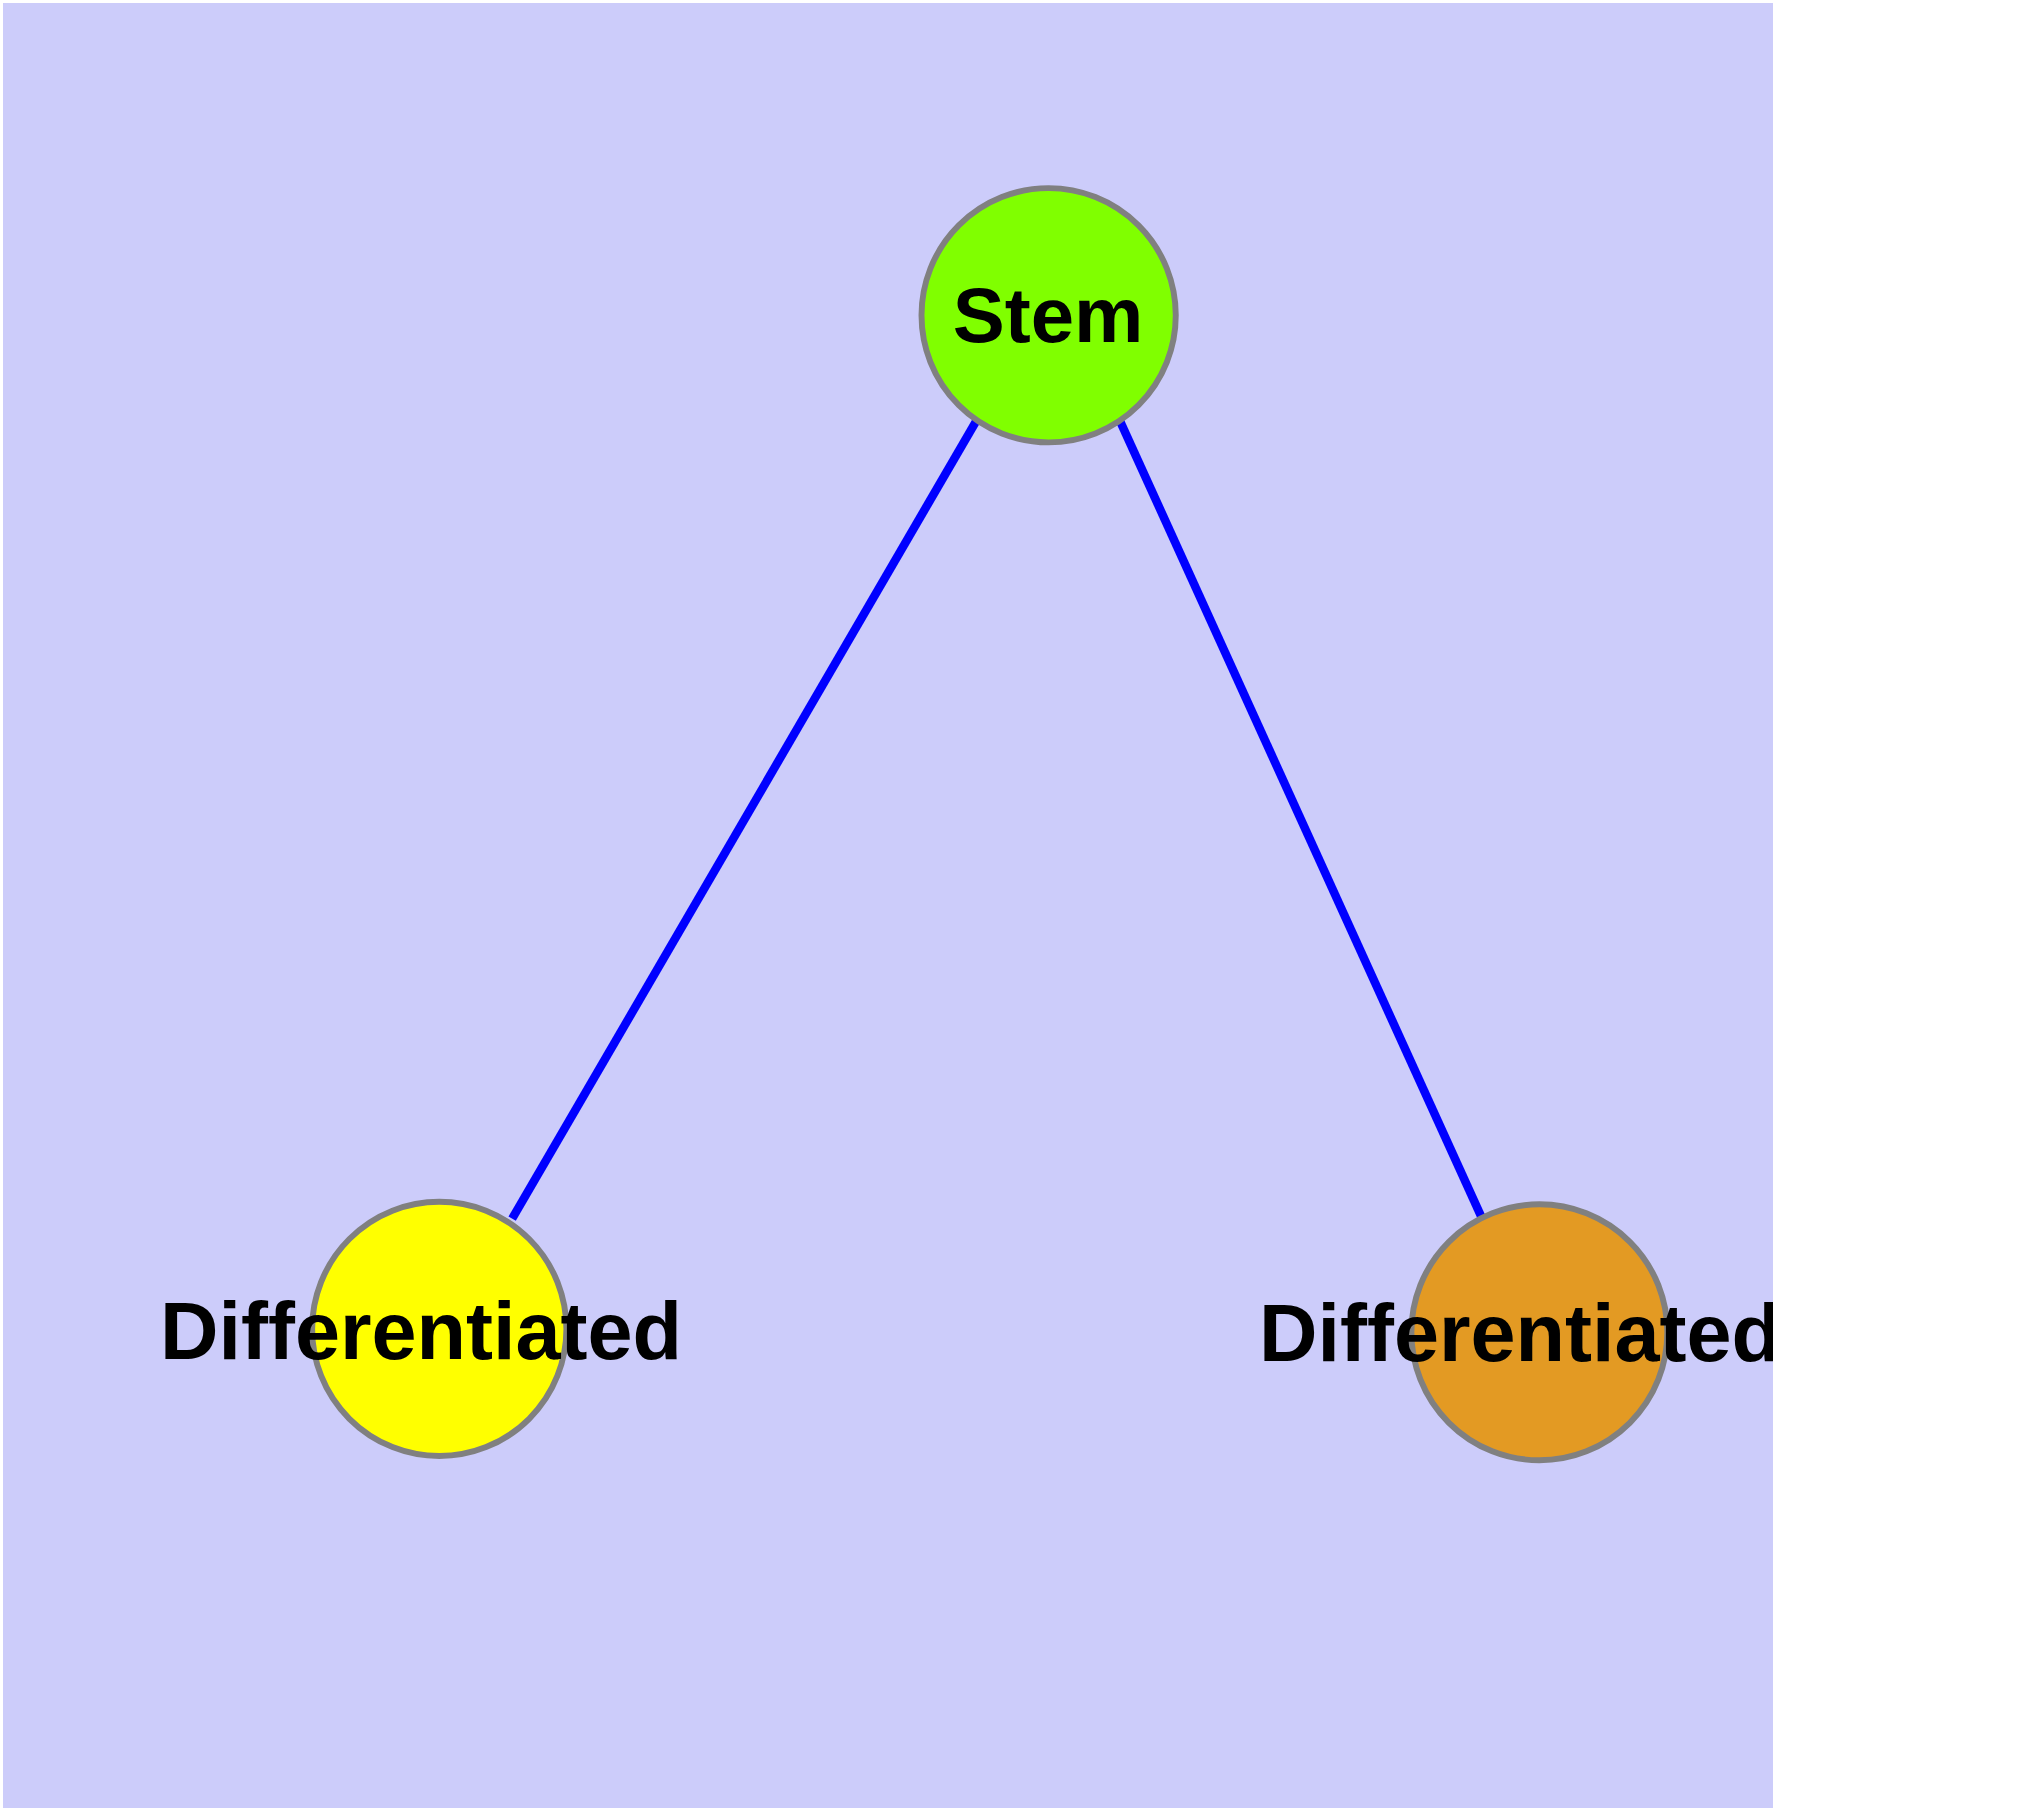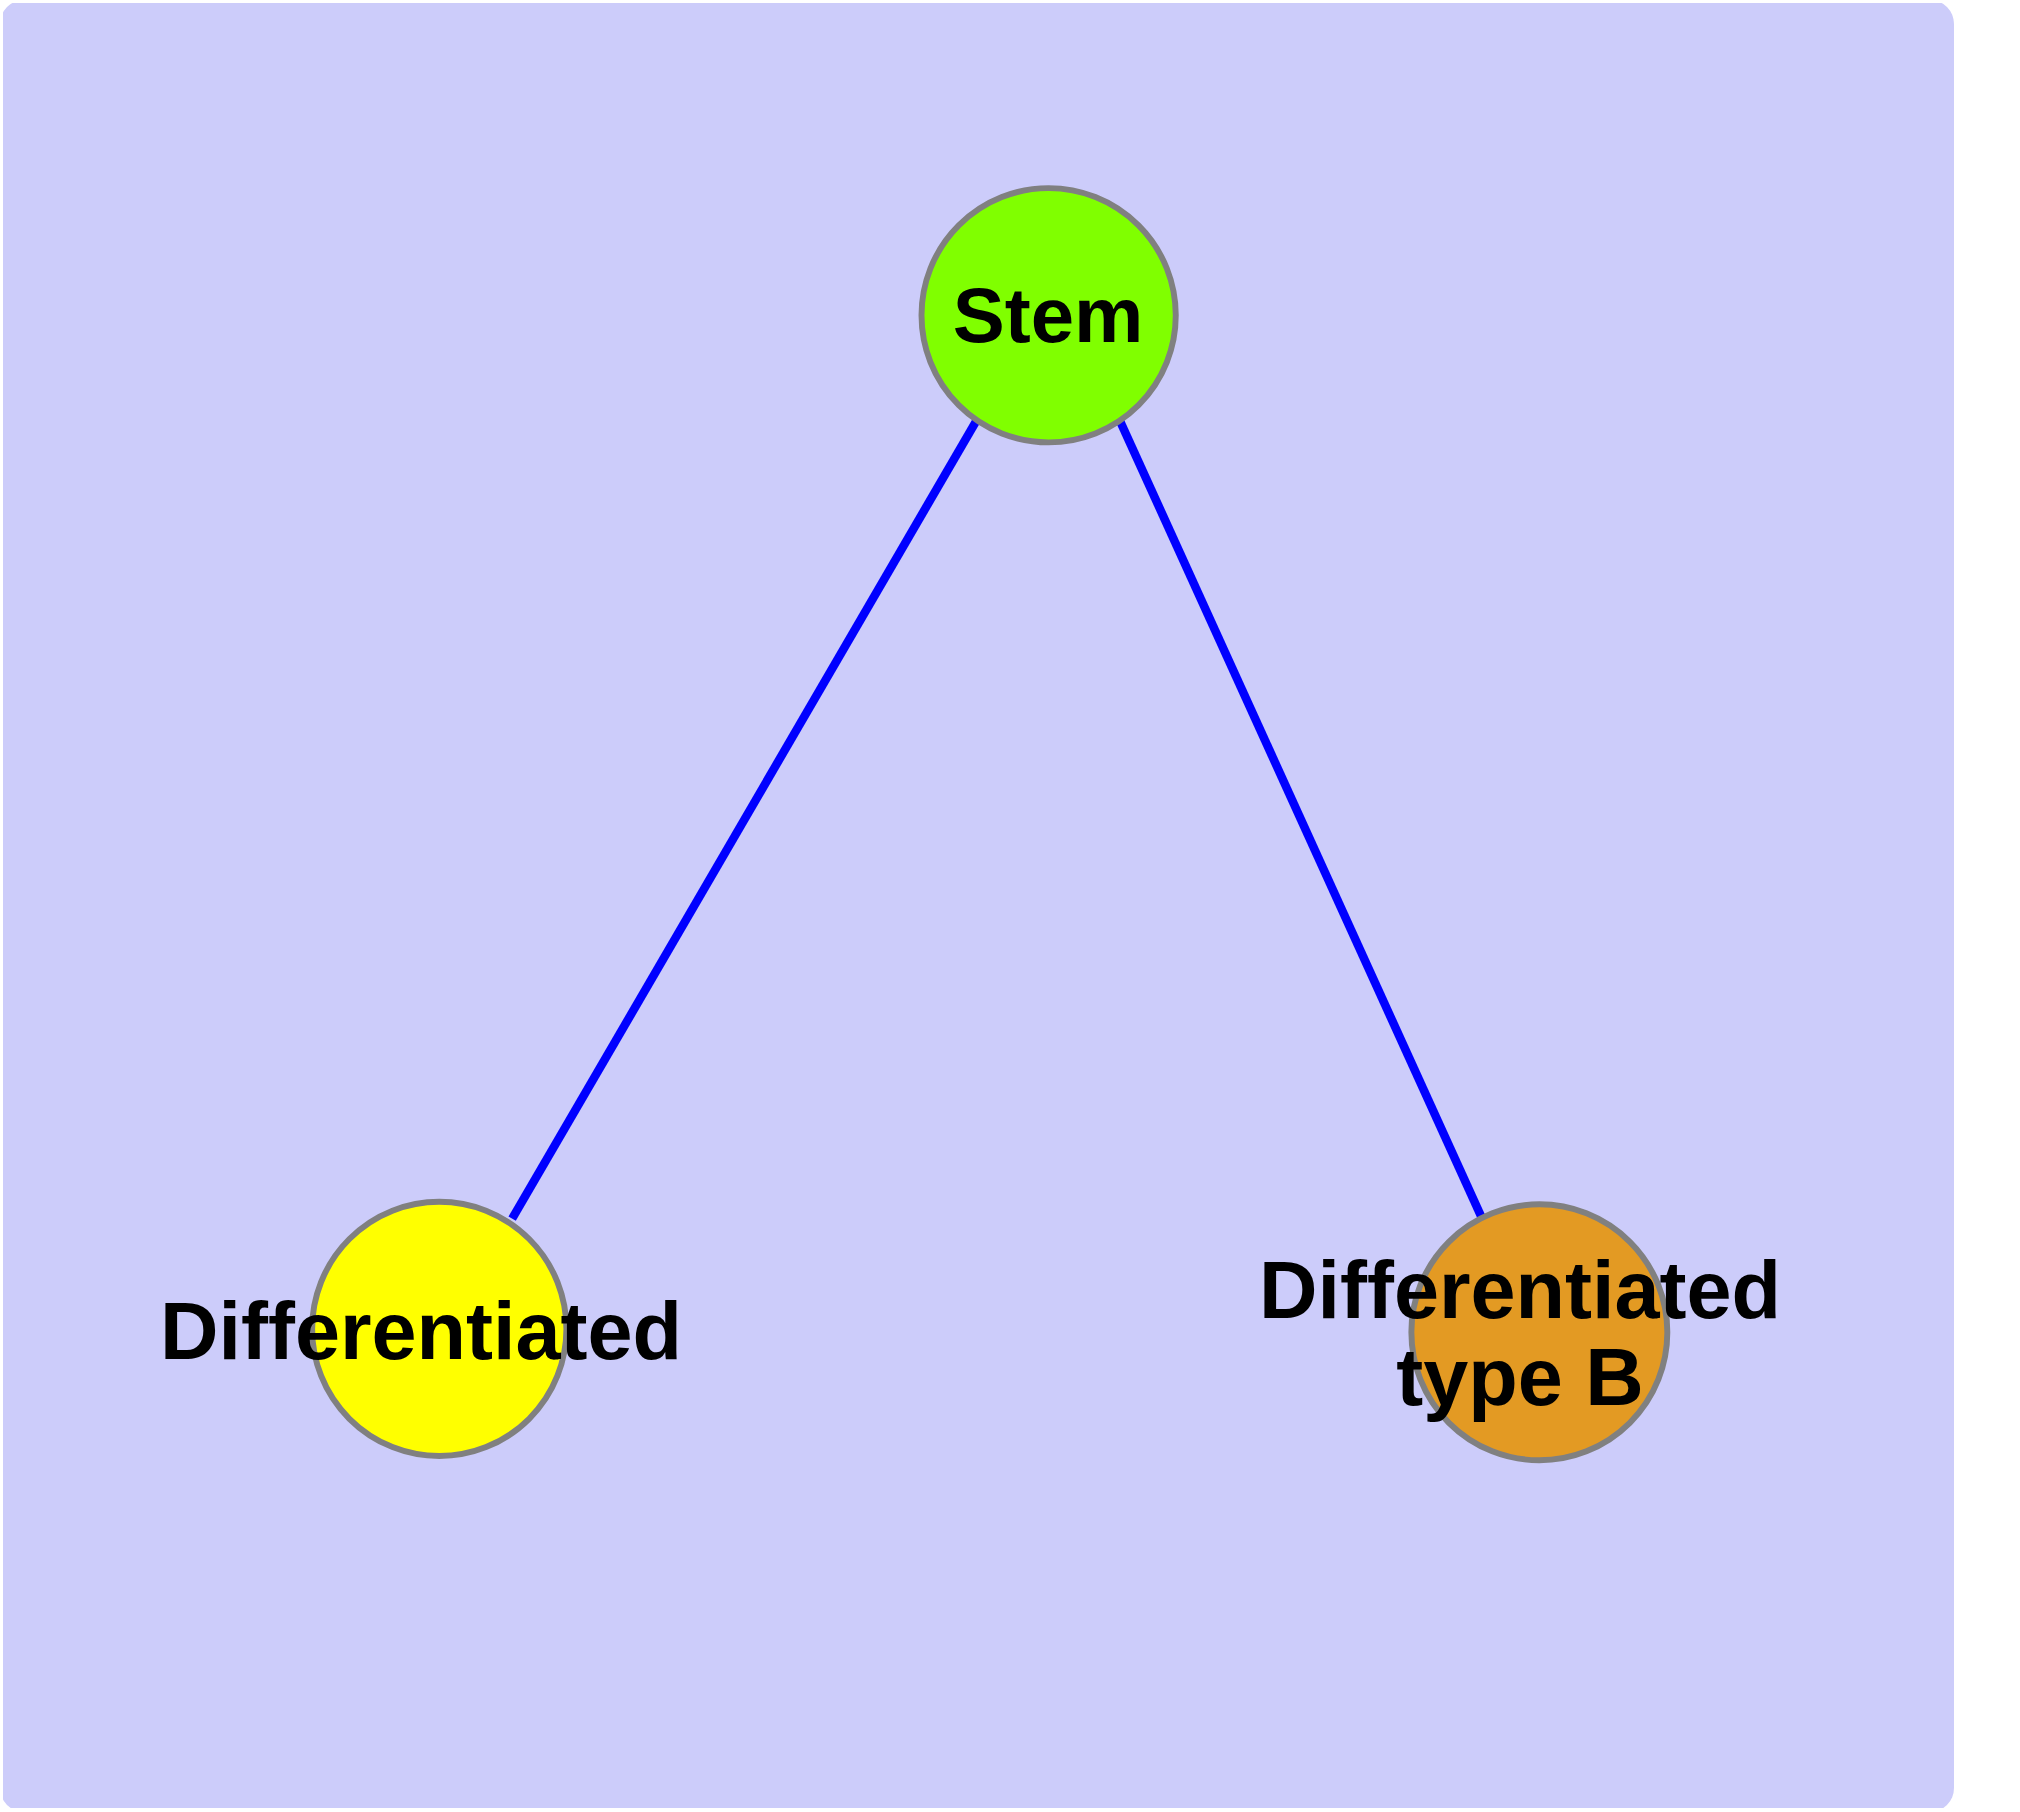--- a/index.html
+++ b/index.html
@@ -2,26 +2,25 @@
 <html style="font-size:13.6px"><head>
 <meta charset="utf-8">
 <style>
   html, body {
     margin: 0;
     padding: 0;
     background: #ffffff;
   }
   #canvas {
     position: relative;
-    width: 1954px;
+    width: 1773px;
     height: 1812px;
     background: #ffffff;
     overflow: hidden;
     font-family: "Liberation Sans", sans-serif;
-    border-radius: 24px;
   }
   #plot-bg {
     position: absolute;
     left: 3.4px;
     top: 3.4px;
     width: 2010px;
     height: 1805px;
     background: #ccccfa;
   }
   #graph-svg {
@@ -68,17 +67,16 @@
   <div class="node-label label-stem" style="left: 1048px; top: 315px; color: rgb(0, 0, 0);">
     <div>Stem</div>
   </div>
 
   <div class="node-label label-typea" style="left: 421px; top: 1332px; color: rgb(0, 0, 0);">
     <div>Differentiated</div>
   </div>
 
   <div class="node-label label-typeb" style="left: 1520px; top: 1334px; color: rgb(0, 0, 0);">
     <div>Differentiated</div>
-    <div>type B</div>
   </div>
 
 </div>
 
 
 </body></html>

